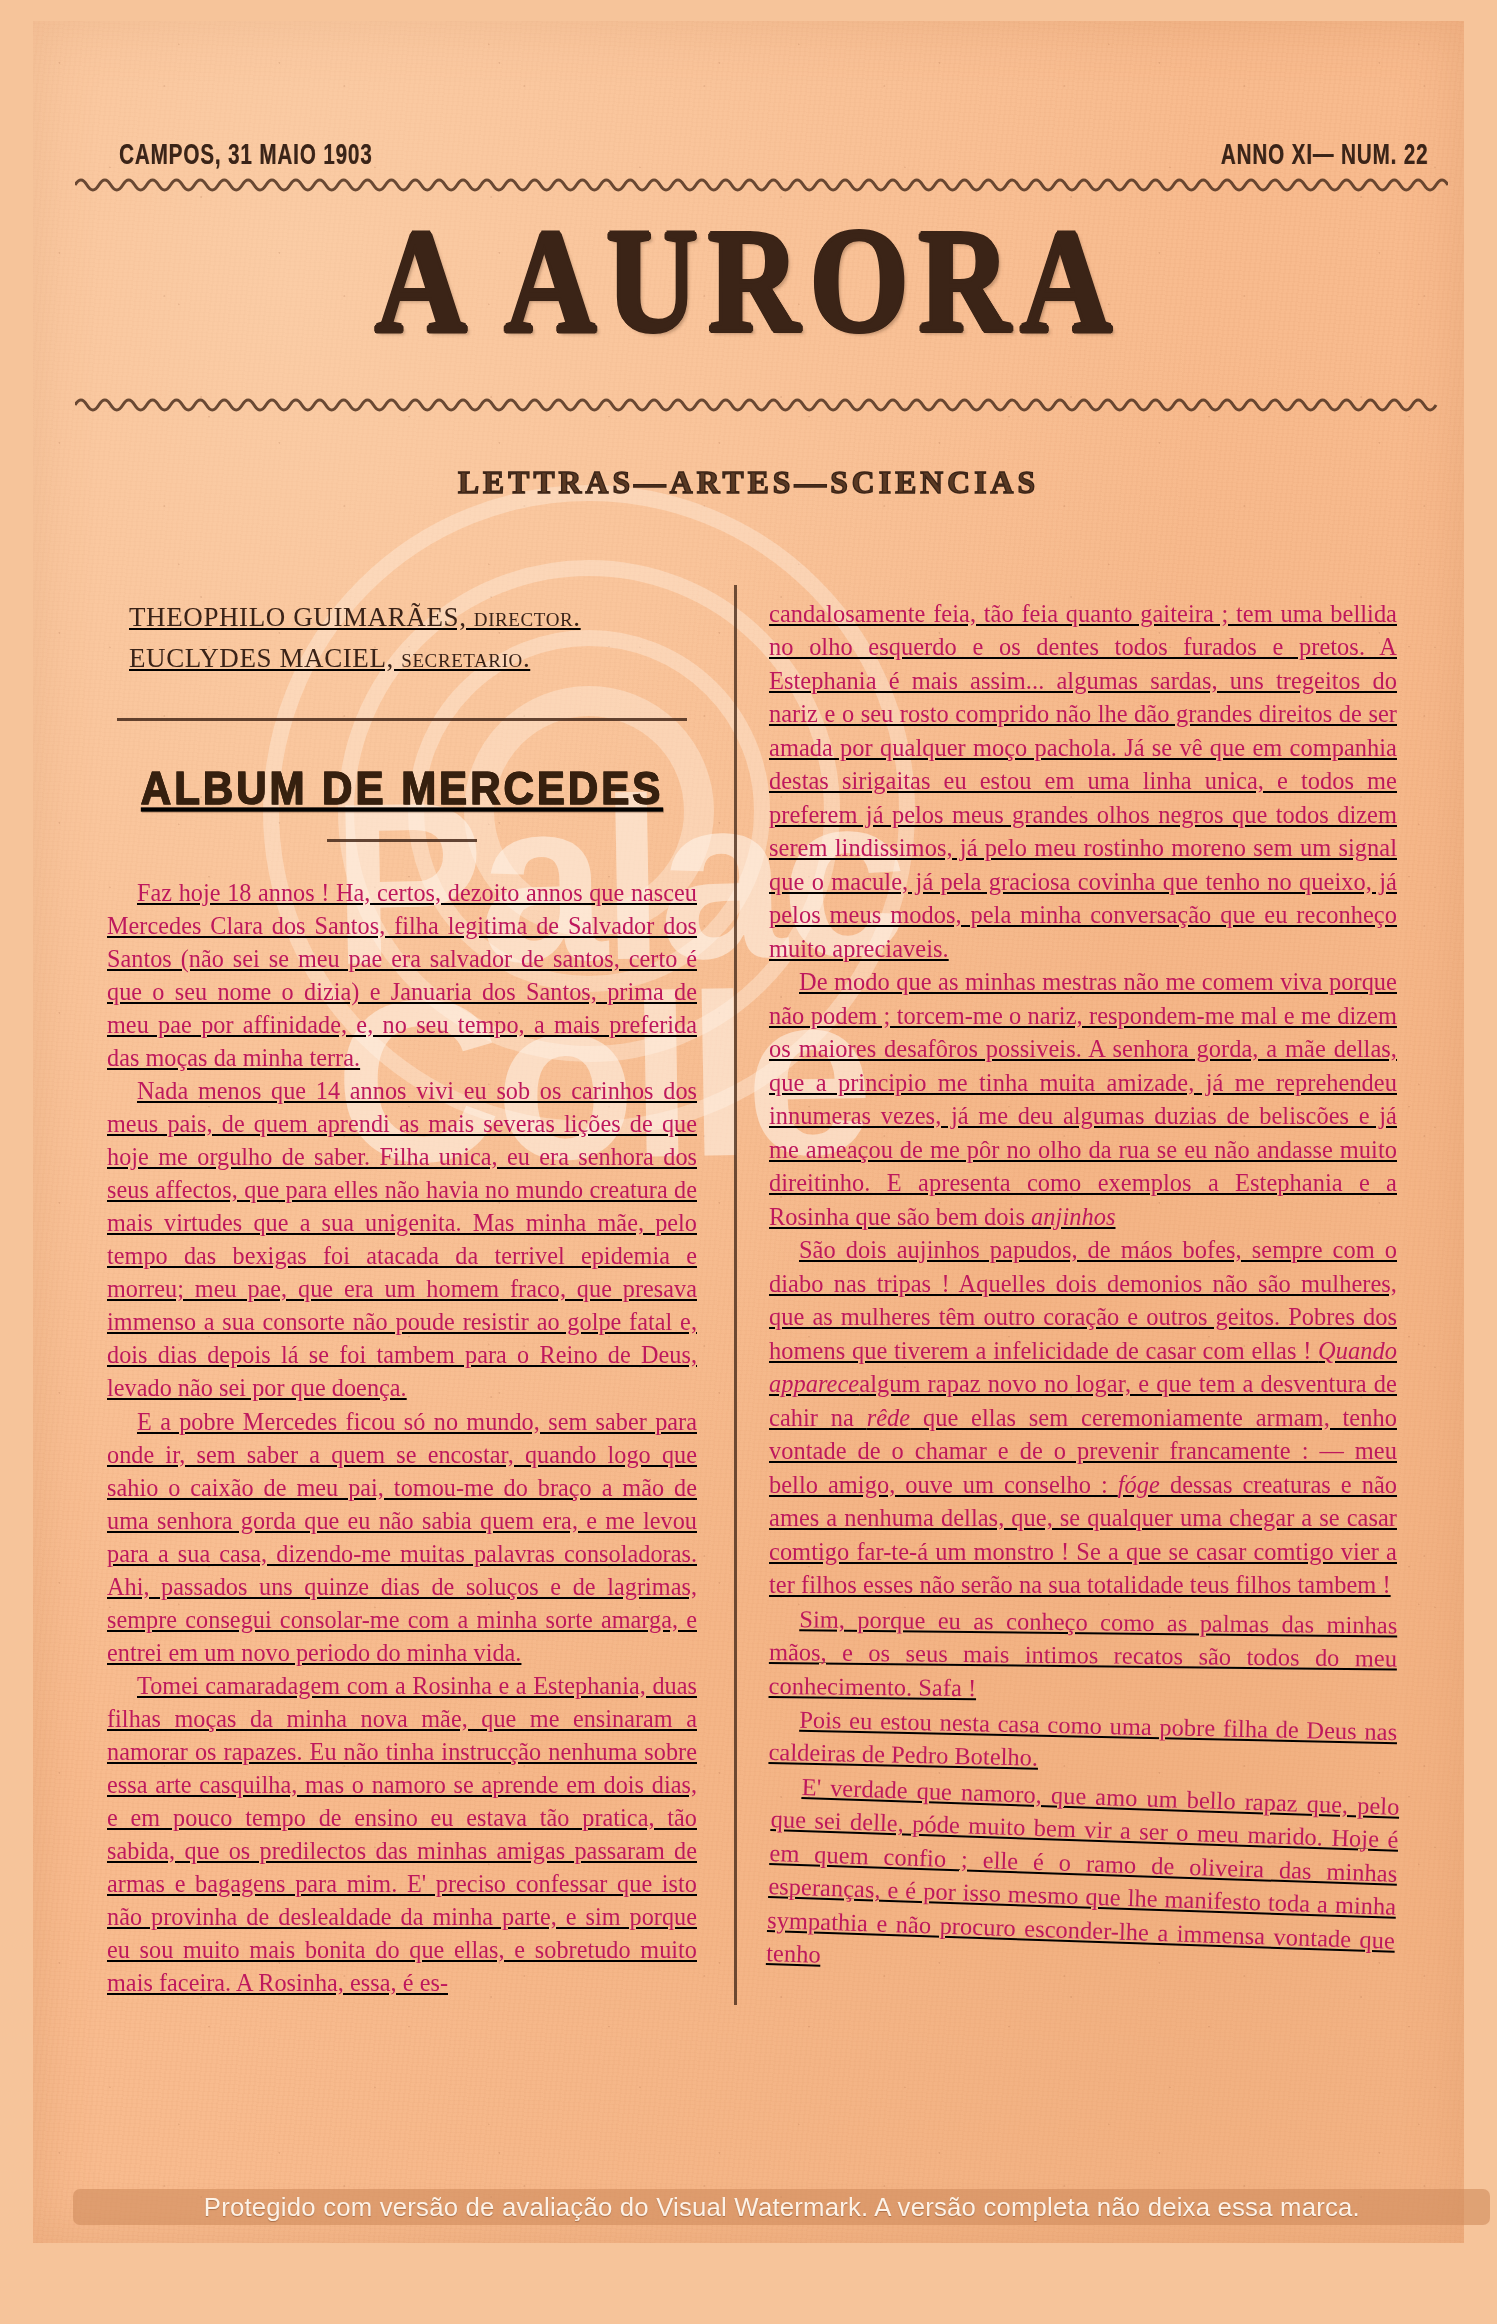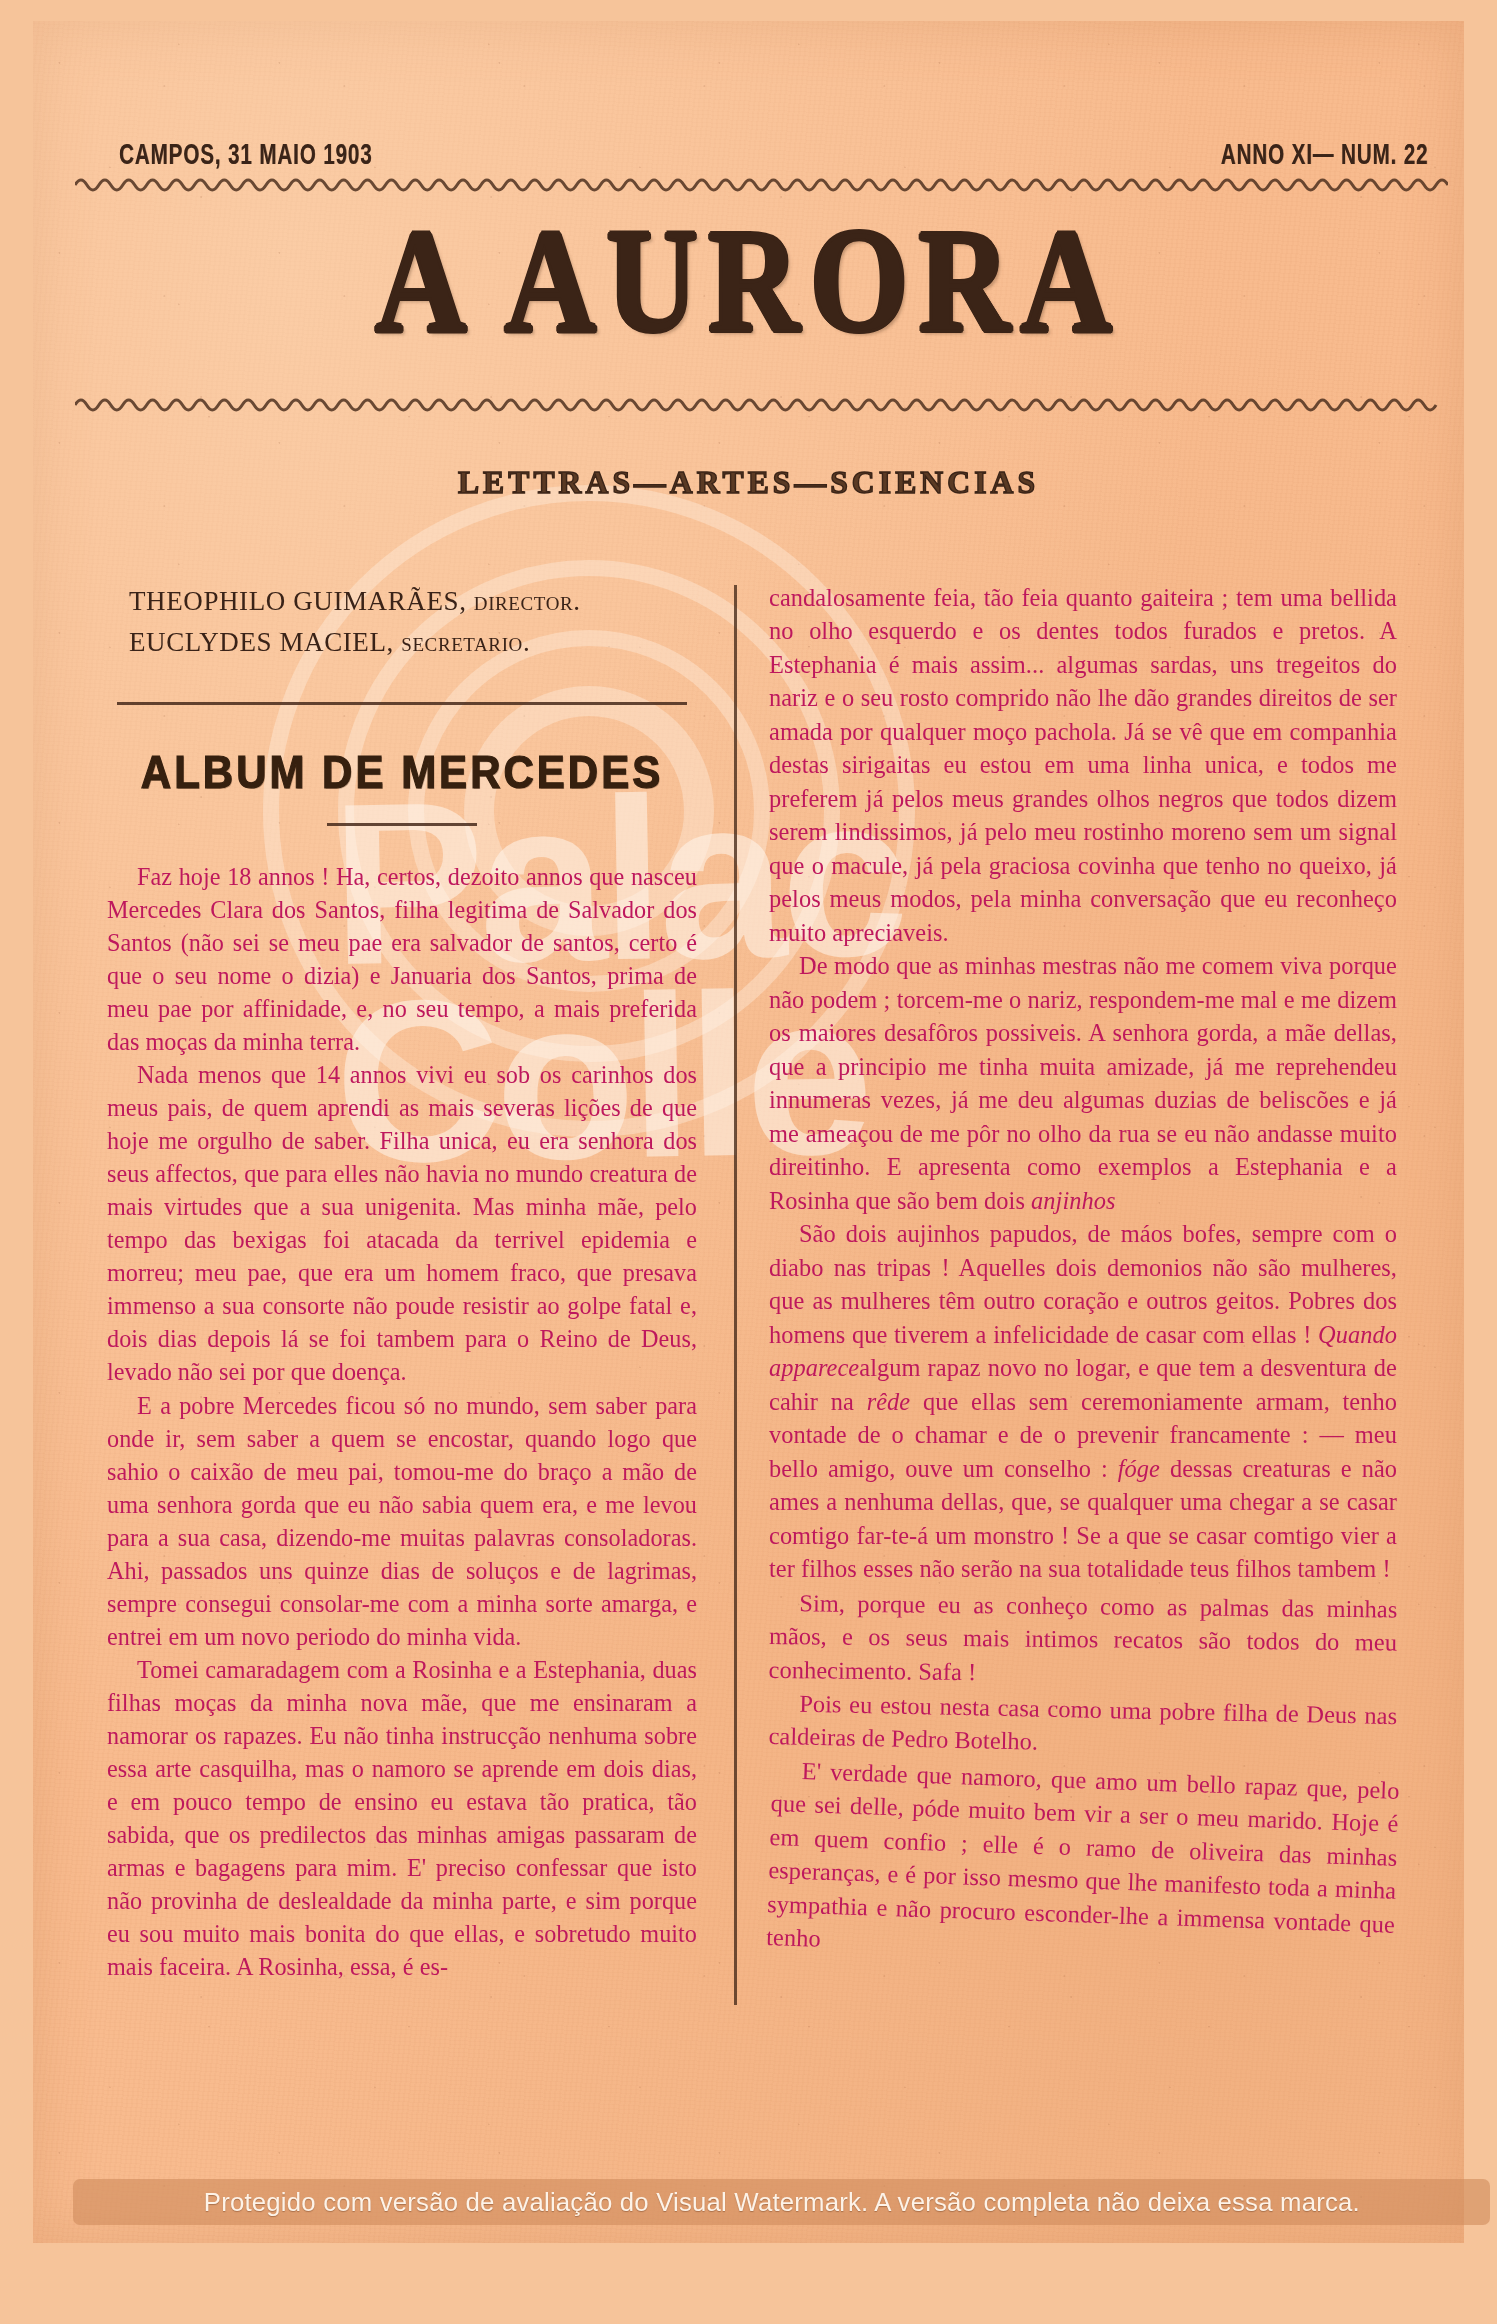--- a/index.html
+++ b/index.html
@@ -76,21 +76,21 @@
     position:absolute;left:0;right:0;top:444px;text-align:center;
     font-family:"Liberation Serif", serif;
     font-weight:700;font-size:31px;letter-spacing:4px;
     color:#5a3a24;
     transform:scaleX(1.02);
     -webkit-text-stroke:1.4px #3b2417;
   }
 
   
   #columns{position:absolute;left:74px;top:560px;width:1290px;}
-  .col{position:absolute;top:0;}
+  .col{position:absolute;top:16px;text-decoration:underline;}
   .col.left{left:0;width:590px;}
   .col.right{left:662px;width:628px;}
   #colrule{
     position:absolute;left:627px;top:4px;width:3px;height:1420px;
     background:#4a2d1c;opacity:.8;
   }
 
   .staff{
     font-family:"Liberation Serif", serif;
     color:#3a2318;font-size:27px;line-height:1.50;
@@ -143,21 +143,21 @@
     position:absolute;left:300px;top:760px;
     font-family:"Liberation Sans", sans-serif;
     font-weight:700;font-size:230px;line-height:.86;
     color:rgba(255,246,236,.55);
     letter-spacing:-6px;pointer-events:none;
     transform:rotate(-1deg);
   }
 
   
   #wmbar{
-    position:absolute;left:40px;bottom:18px;width:1417px;height:46px;
+    position:absolute;left:40px;bottom:18px;width:1417px;height:36px;
     background:rgba(208,140,94,.62);
     border-radius:7px;
     display:flex;align-items:center;justify-content:center;
   }
   #wmbar span{
     font-family:"Liberation Sans", sans-serif;
     font-size:26px;color:#fdf3e8;
     letter-spacing:.2px;white-space:nowrap;
     transform:scaleX(.99);
     text-shadow:0 1px 1px rgba(120,70,40,.5);

